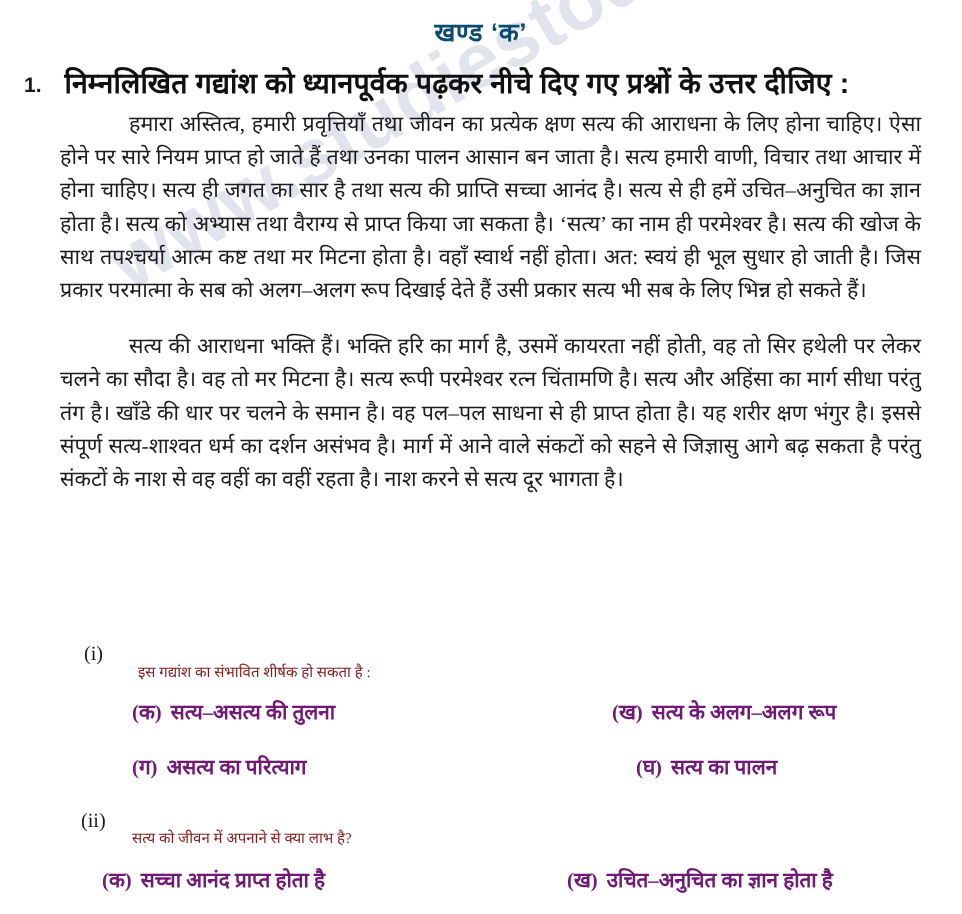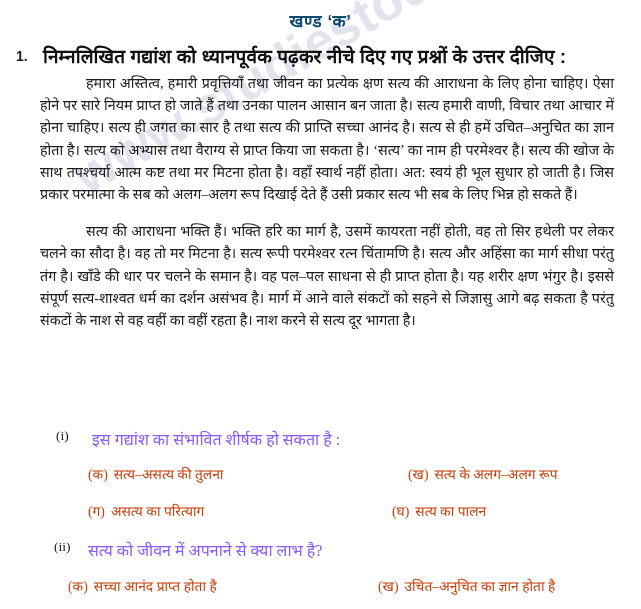--- a/index.html
+++ b/index.html
@@ -118,39 +118,41 @@
   .q-marker {
     position: absolute;
     font-size: 13.5px;
     color: #1c1c1c;
   }
   .q1 .q-marker { left: 56px; top: 0; }
   .q2 .q-marker { left: 54px; top: 0; font-family: Liberation Serif, serif; }
 
   .q-text {
     position: absolute;
-    font-size: 16px;
-    color: #8b5cf6;
+    font-size: 10px;
+    color: #7f1d1d;
+    margin-top: 12px;
   }
   .q1 .q-text { left: 92px; top: 0; }
   .q2 .q-text { left: 88px; top: 0; }
 
   .opt {
     position: absolute;
     font-size: 13.8px;
-    color: #c2410c;
+    color: #701a75;
     white-space: nowrap;
+    font-weight: bold;
   }
   .opt .lbl { margin-right: 6px; }
 
   
   .q1 .opt-a { left: 88px;  top: 36px; }
   .q1 .opt-b { left: 408px; top: 36px; }
   .q1 .opt-c { left: 88px;  top: 73px; }
-  .q1 .opt-d { left: 392px; top: 73px; }
+  .q1 .opt-d { left: 424px; top: 73px; }
 
   
   .q2 .opt-a { left: 68px;  top: 37px; }
   .q2 .opt-b { left: 378px; top: 37px; text-align: center; }
 </style>
 </head>
 <body>
 
 <div class="page">
 

